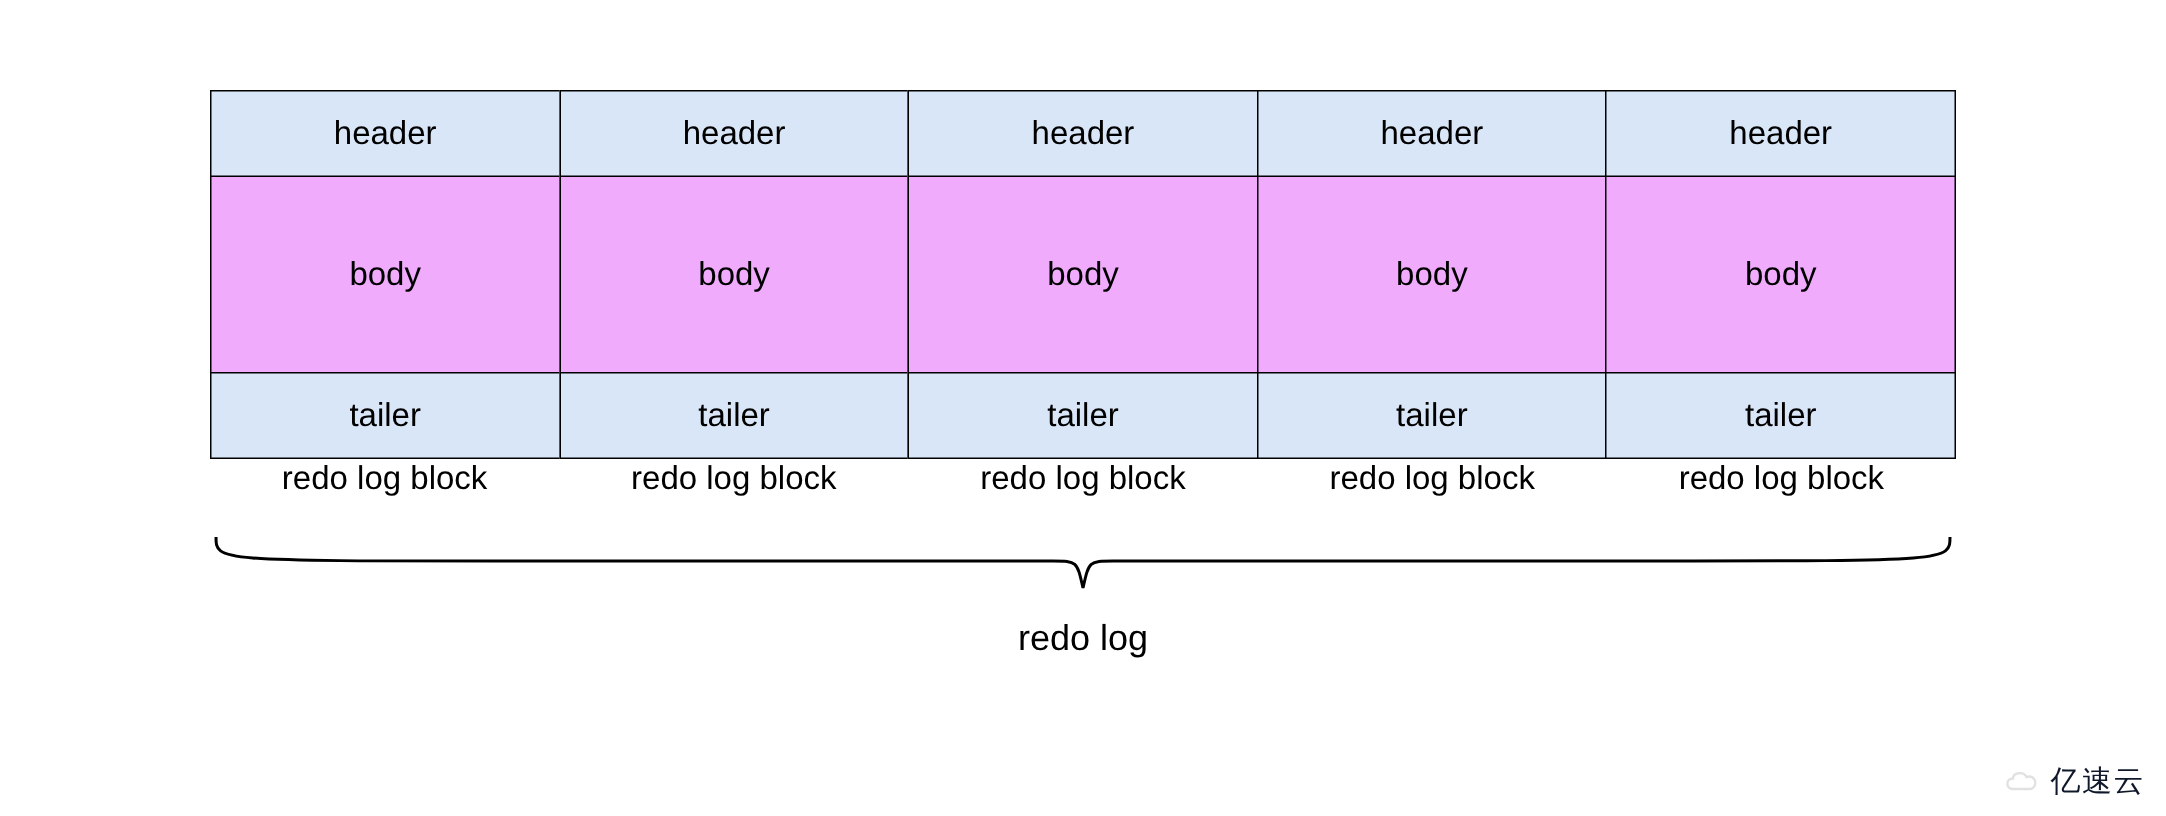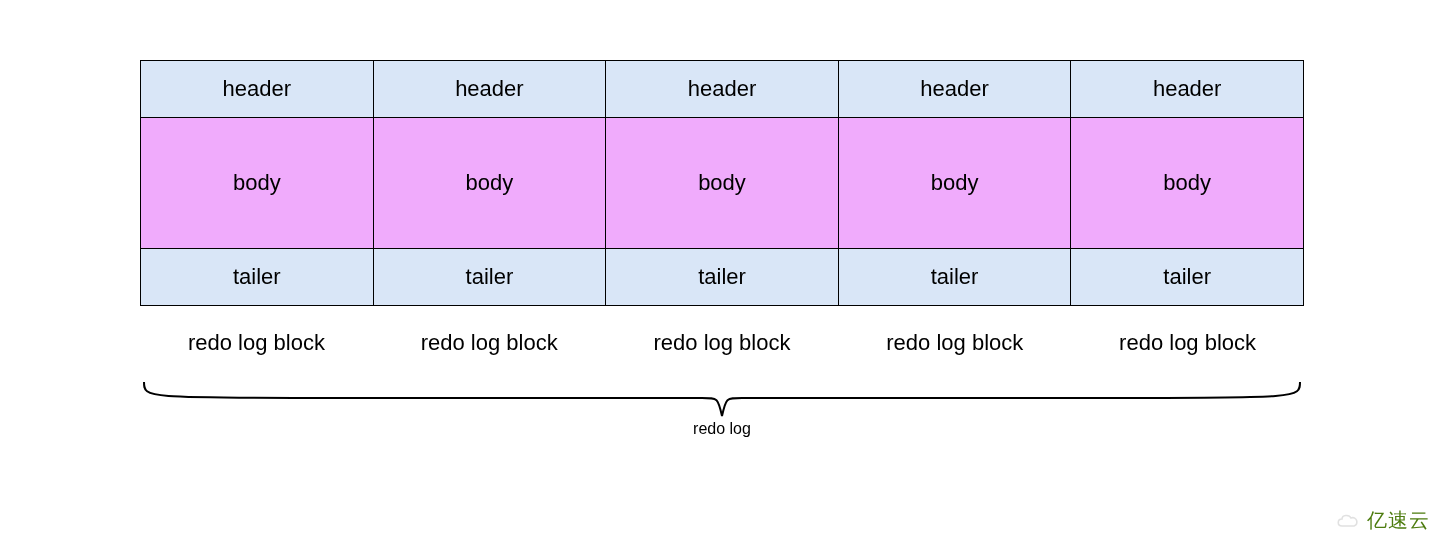--- a/index.html
+++ b/index.html
@@ -40,47 +40,46 @@
   .body-cell {
     background: #f0abfc;
     height: 130px;
     border-top: none;
     border-bottom: none;
   }
   .tailer-row .cell { }
   .caption-row {
     display: flex;
     width: 100%;
-    margin-top: 24px;
   }
   .caption-cell {
     flex: 1 1 0;
     text-align: center;
     font-size: 22px;
   }
   .brace-wrap {
     width: 100%;
     margin-top: 24px;
   }
   .brace-svg {
     display: block;
     width: 100%;
     height: 40px;
   }
   .overall-label {
     text-align: center;
-    font-size: 16px;
-    margin-top: 0;
+    font-size: 24px;
+    margin-top: 16px;
   }
   .watermark {
     position: absolute;
     right: 14px;
     bottom: 10px;
     font-size: 20px;
-    color: #4d7c0f;
+    color: #0f172a;
     letter-spacing: 1px;
     display: flex;
     align-items: center;
     gap: 6px;
   }
   .watermark svg { opacity: 0.55; }
 </style>
 </head>
 <body>
 

